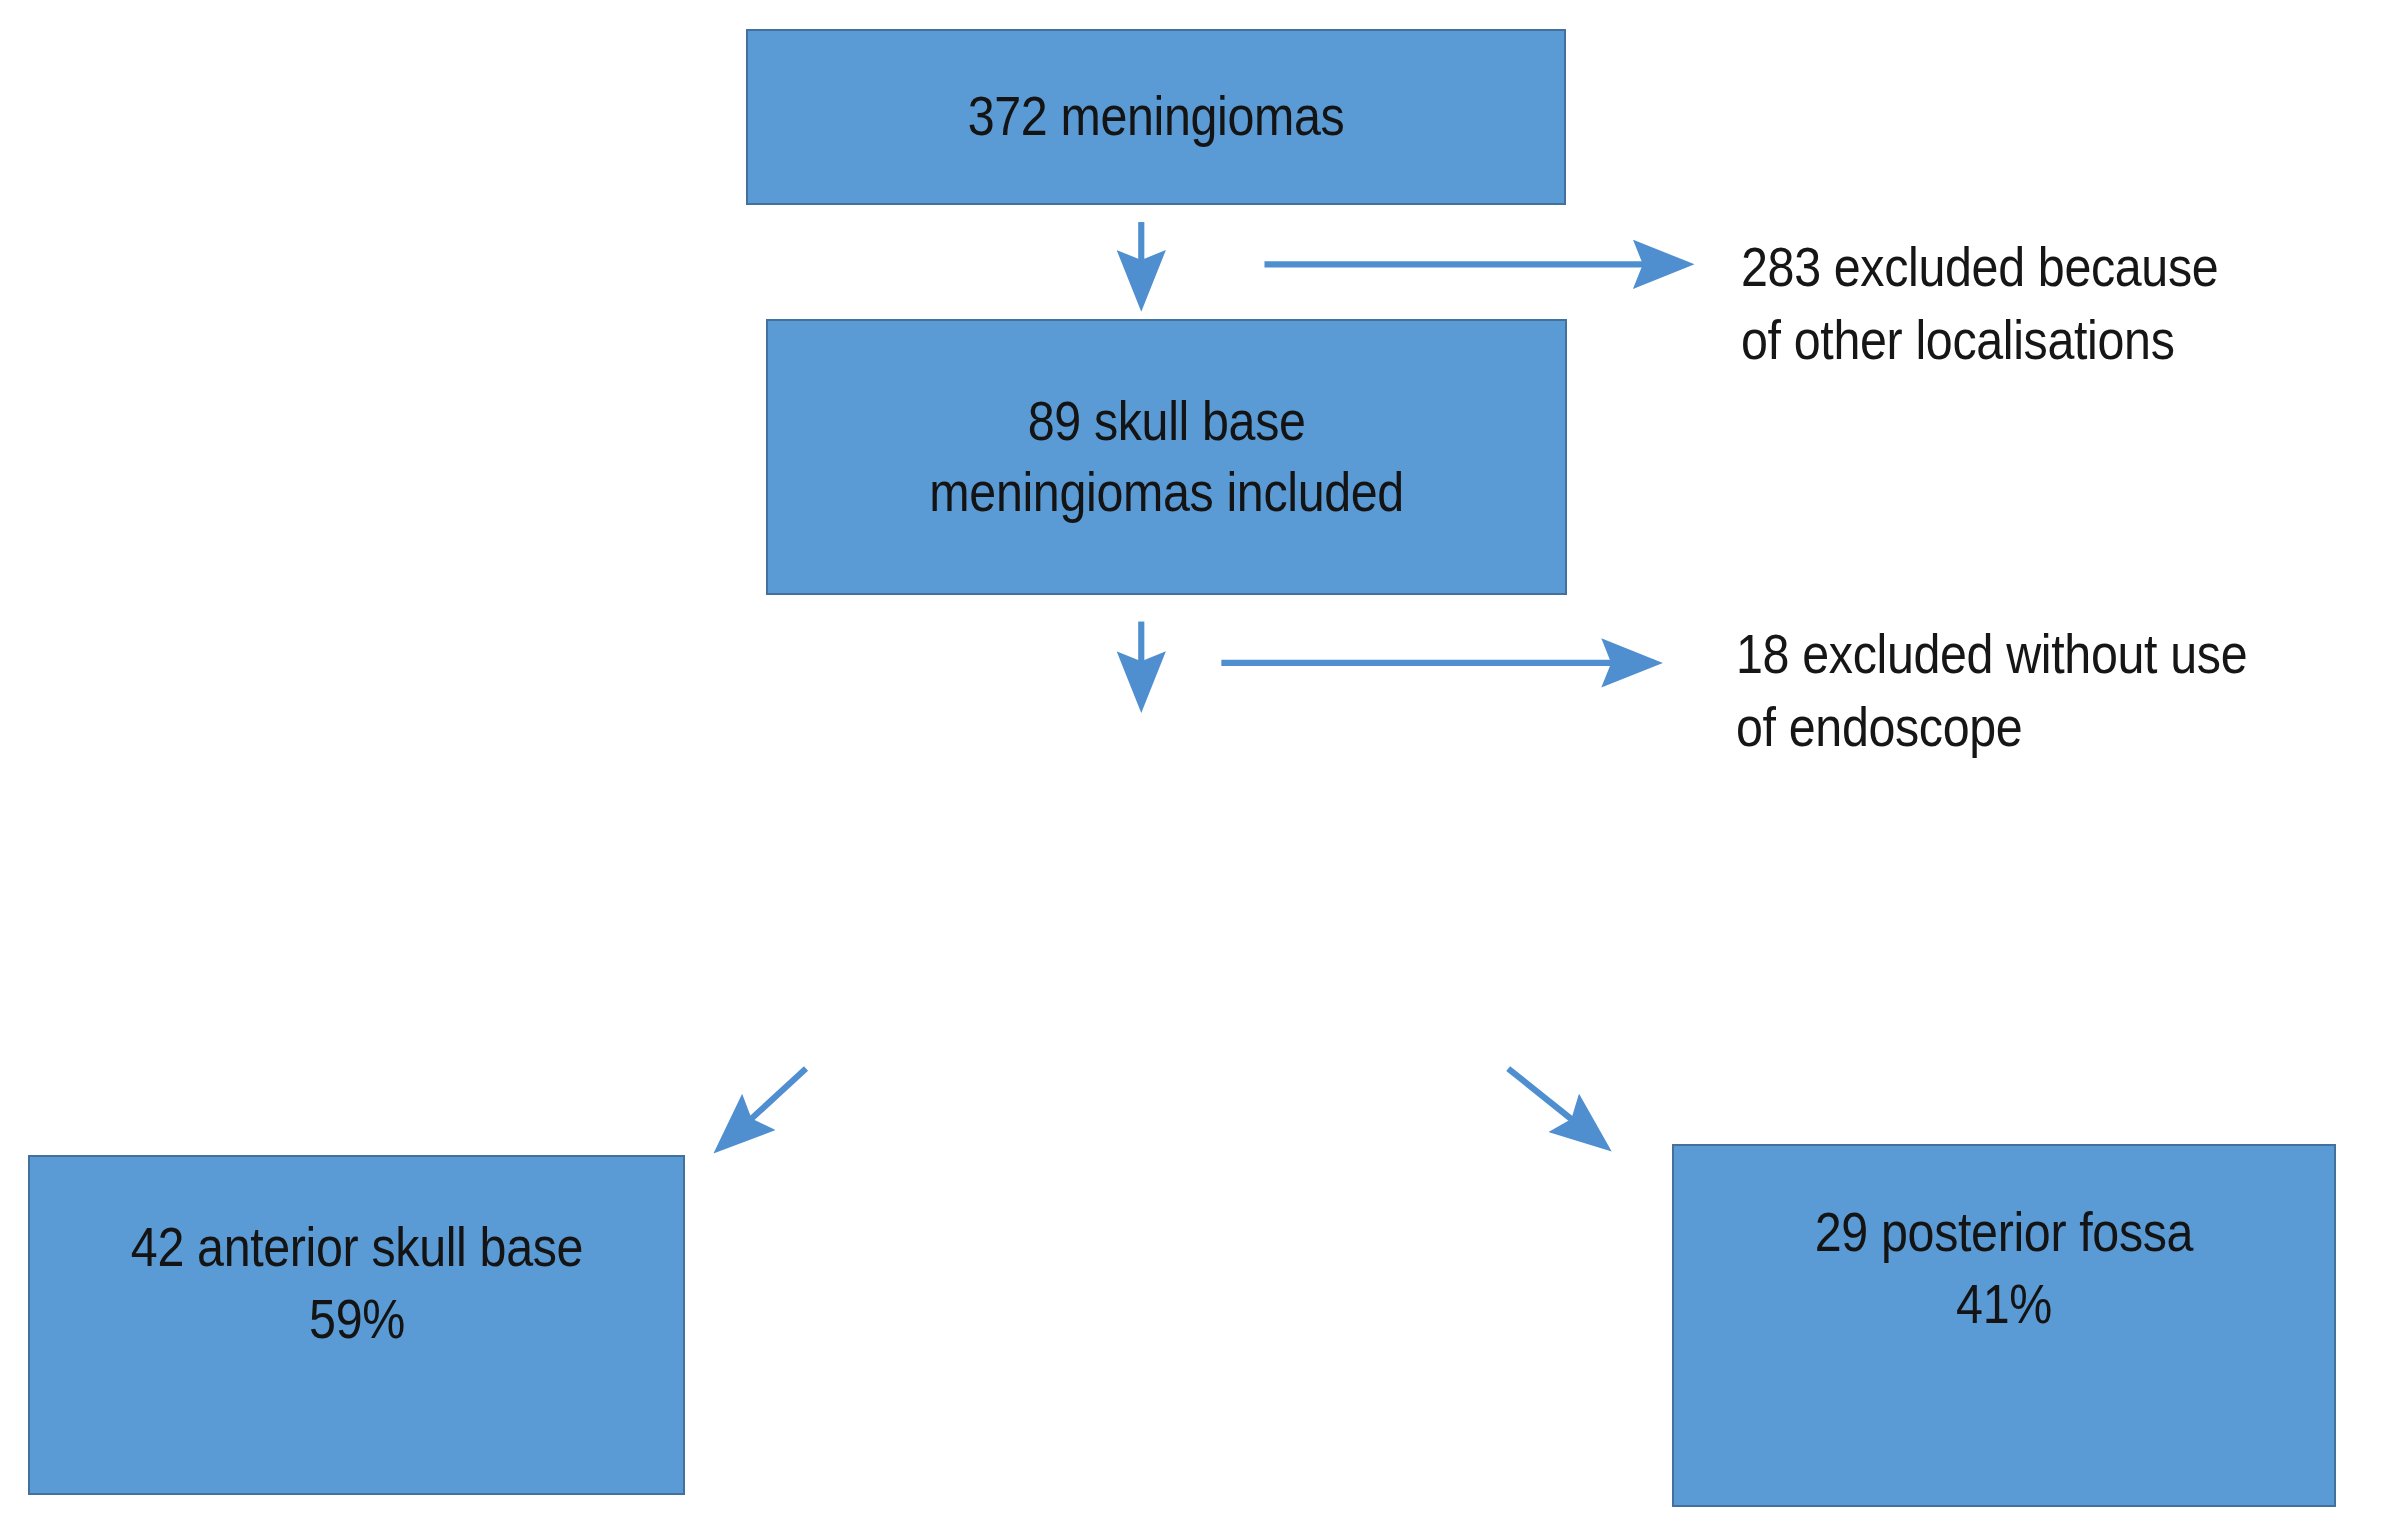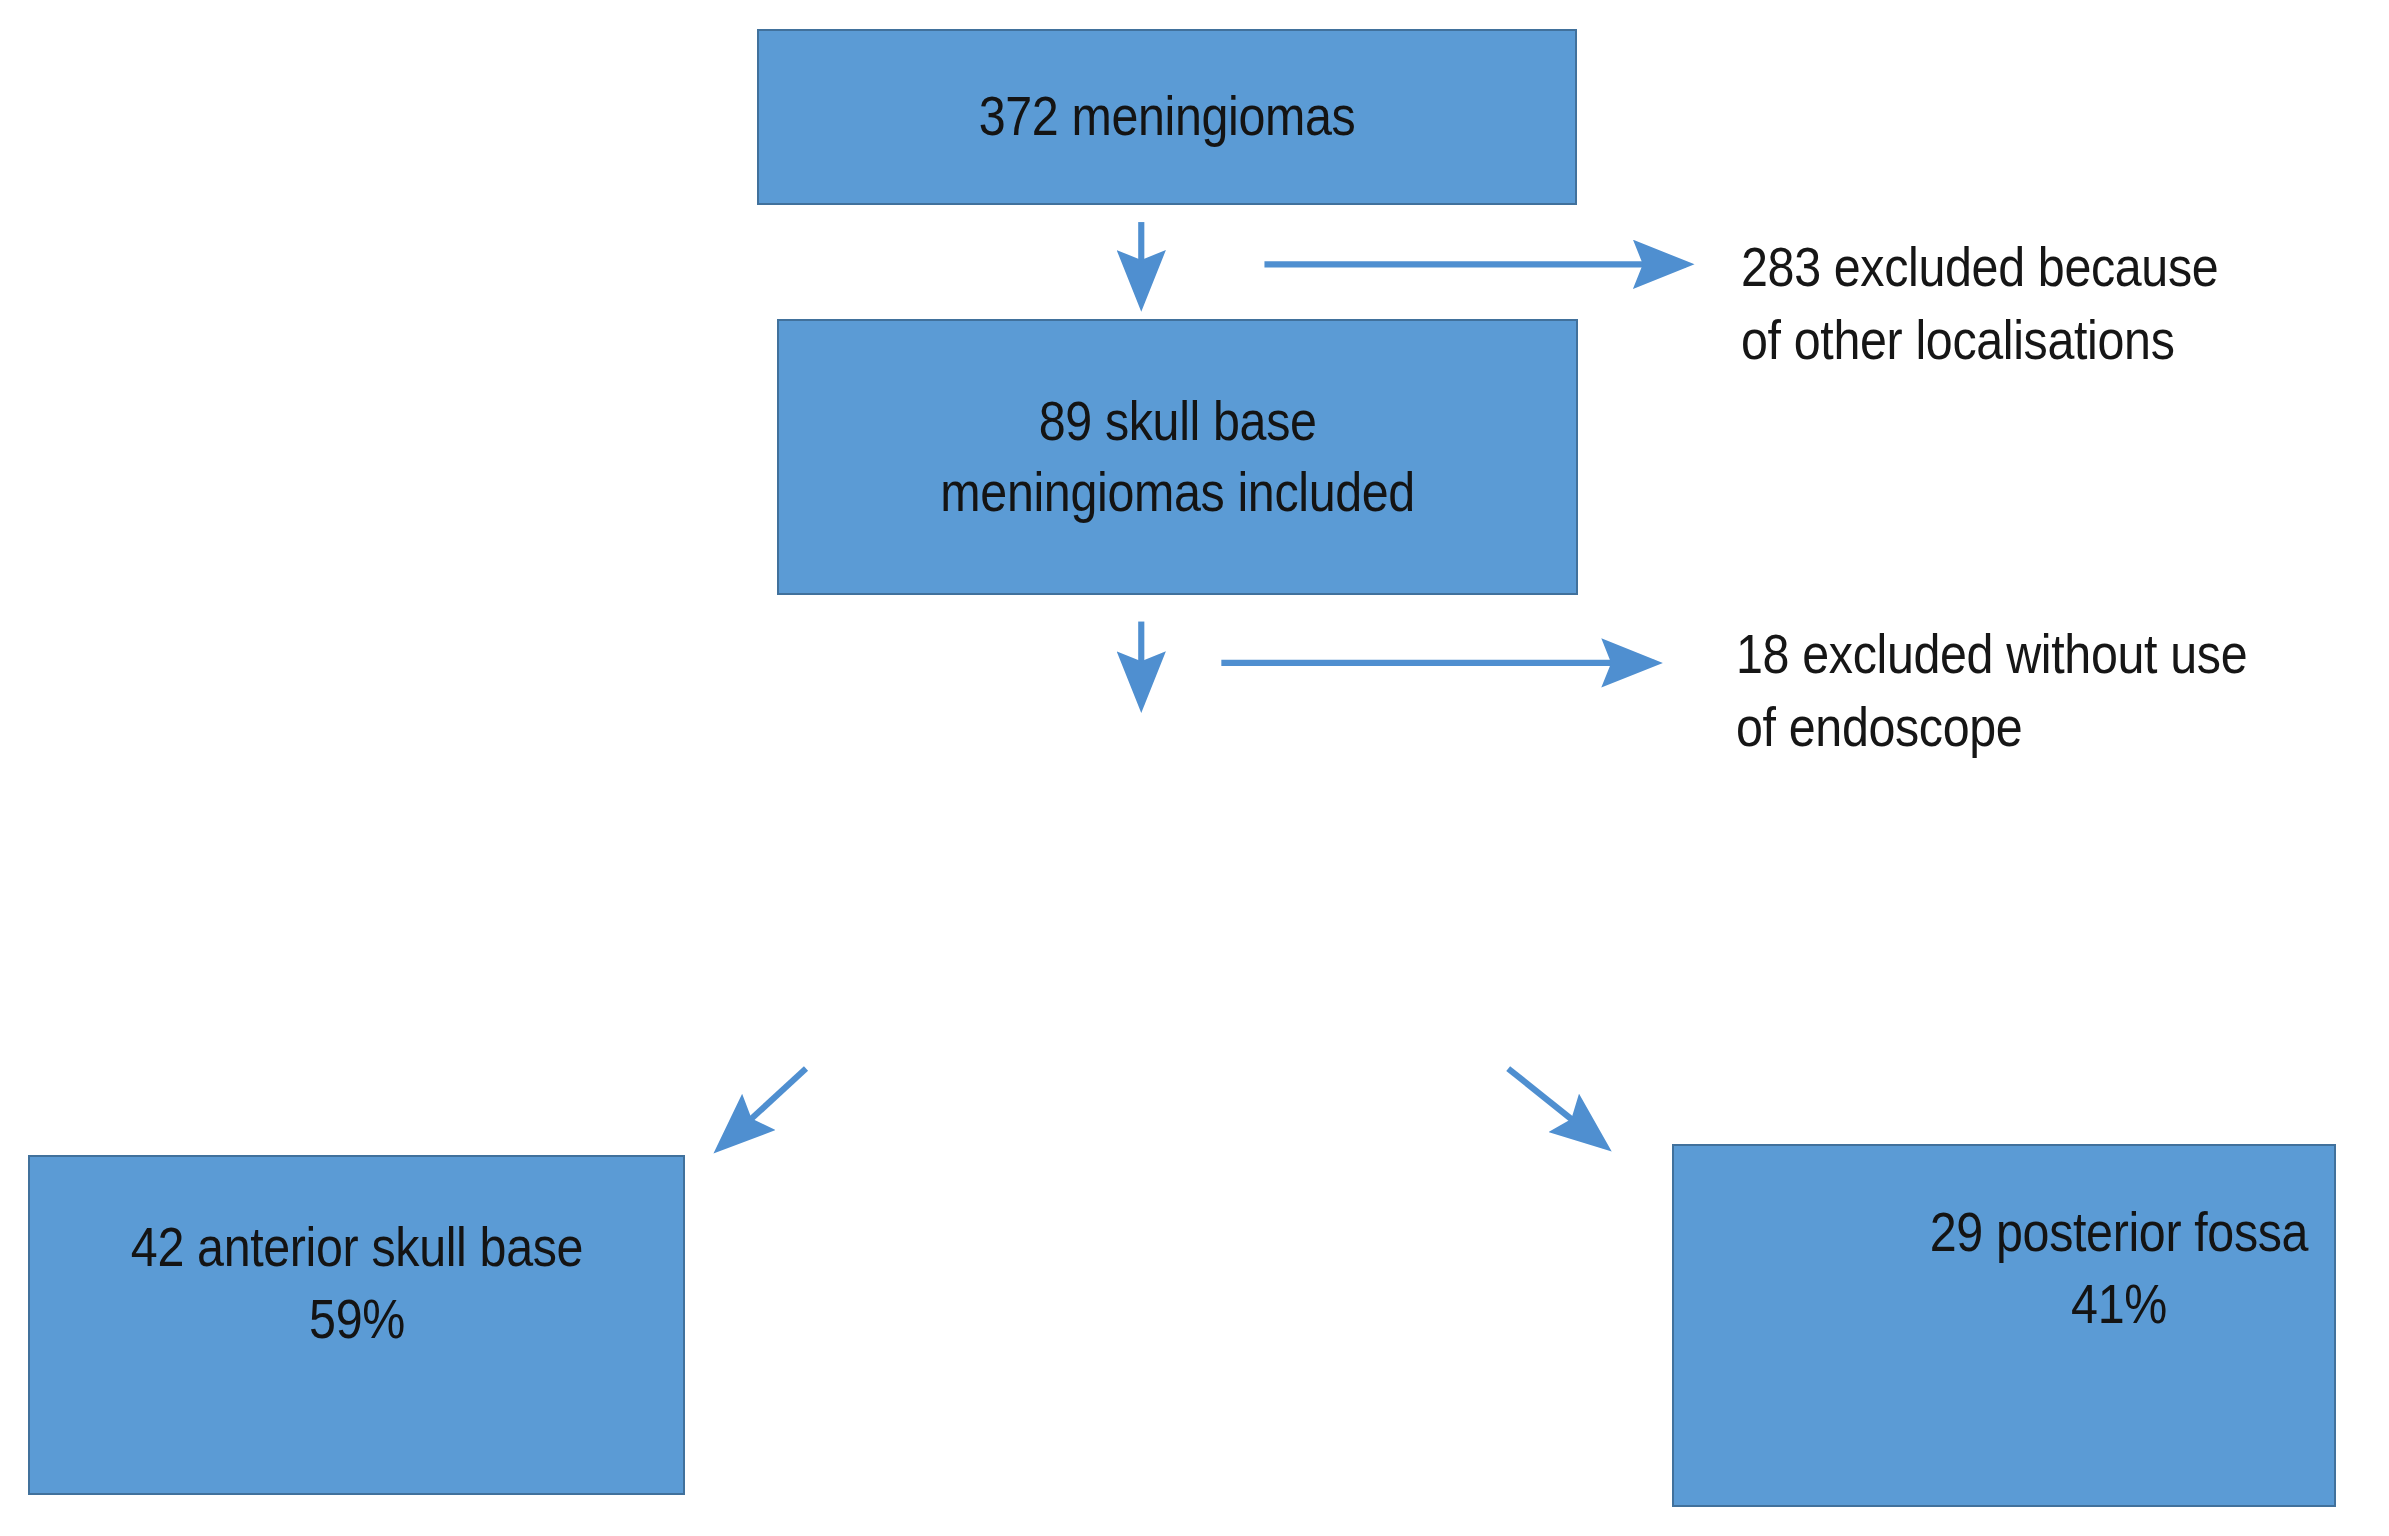--- a/index.html
+++ b/index.html
@@ -34,21 +34,21 @@
     line-height: 1.30;
     white-space: pre-line;
     font-size: 55px;
     letter-spacing: -0.4px;
     transform: scaleX(0.88);
     transform-origin: center center;
     color: #141414;
   }
 
   
-  .v-center { align-items: center; margin-left: 11px; }
+  .v-center { align-items: center; }
   
   .v-top { align-items: flex-start; }
 
   .side-note {
     position: absolute;
     font-size: 55px;
     line-height: 1.32;
     white-space: pre-line;
     color: #161616;
     letter-spacing: -0.4px;
@@ -98,21 +98,21 @@
     <div class="node-text">89 skull base
 meningiomas included</div>
   </div>
 
 
   <div class="node-box v-top" style="left:28px; top:1155px; width:657px; height:340px; padding-top:55px;">
     <div class="node-text">42 anterior skull base
 59%</div>
   </div>
 
-  <div class="node-box v-top" style="left:1672px; top:1144px; width:664px; height:363px; padding-top:51px;justify-content:flex-end;">
+  <div class="node-box v-top" style="left:1672px; top:1144px; width:664px; height:363px; padding-top:51px;">
     <div class="node-text">29 posterior fossa
 41%</div>
   </div>
 
   <div class="side-note" style="left:1741px; top:231px;">283 excluded because
 of other localisations</div>
 
   <div class="side-note" style="left:1736px; top:618px;">18 excluded without use
 of endoscope</div>
 

